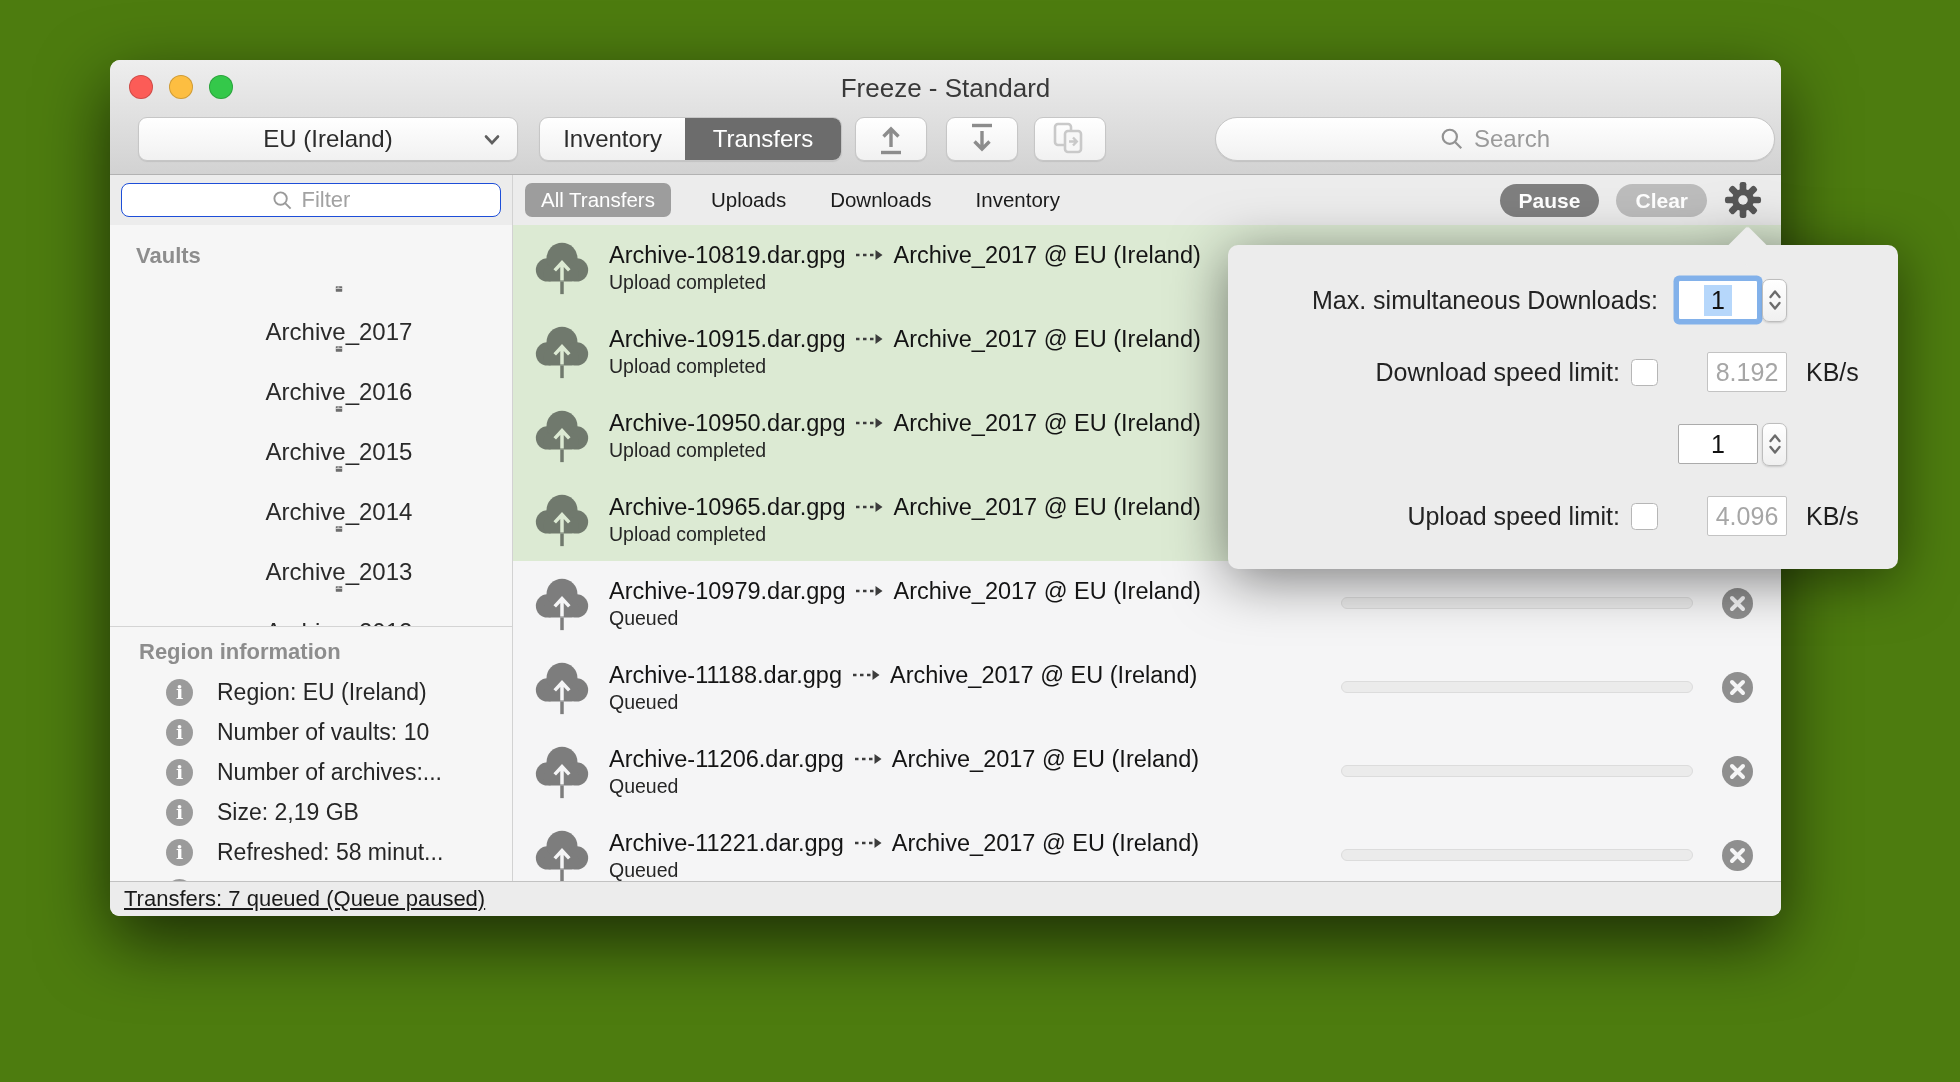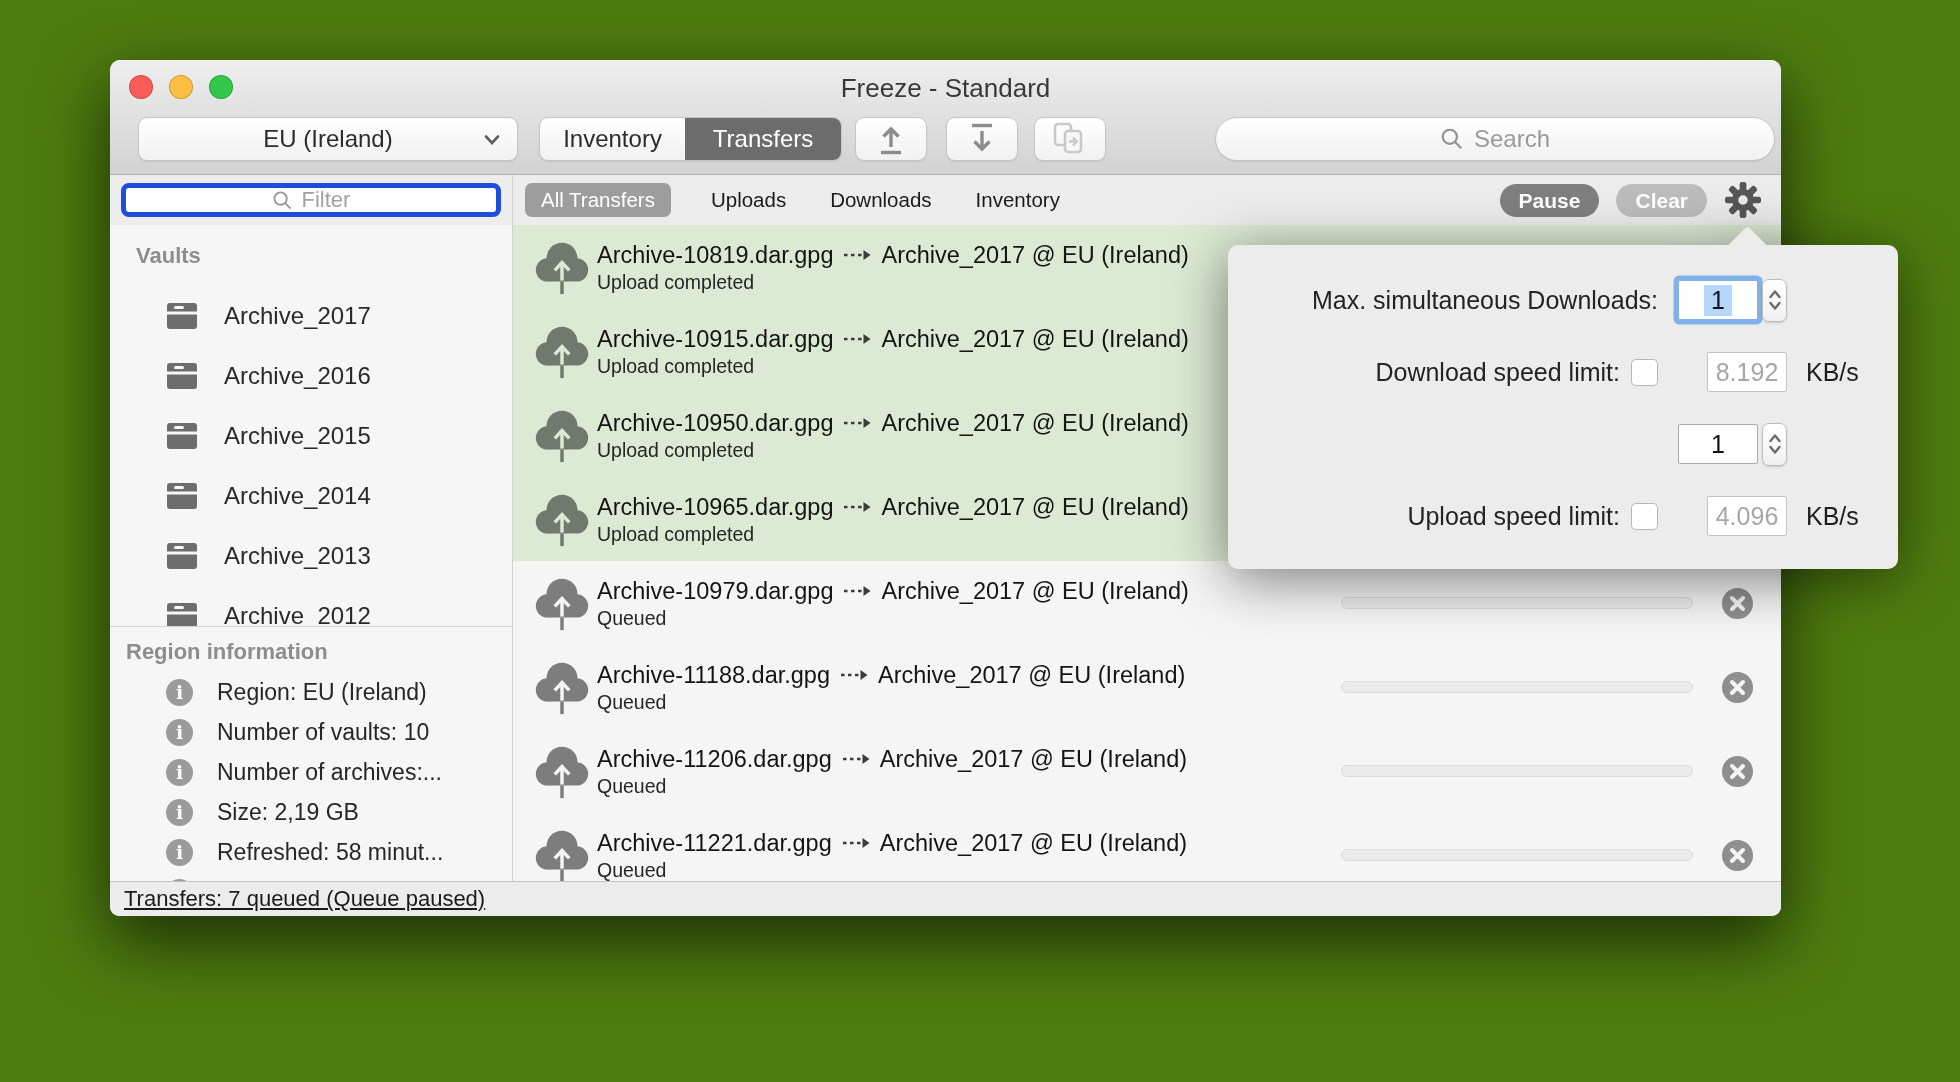--- a/index.html
+++ b/index.html
@@ -29,30 +29,30 @@
   .tb1{left:735px;} .tb2{left:826px;} .tb3{left:914px;}
   .searchfield{left:1095px;width:560px;border-radius:22px;display:flex;align-items:center;justify-content:center;gap:10px;}
   .placeholder{font-size:24px;color:#9a9a9a;}
 
   
   .content{position:absolute;top:115px;left:0;right:0;bottom:35px;overflow:hidden;}
   .sidebar{position:absolute;left:0;top:0;bottom:0;width:402px;background:#f6f6f6;
            border-right:1px solid #d2d2d2;box-sizing:content-box;overflow:hidden;}
   .band{height:50px;background:#ececec;display:flex;align-items:center;}
   .sb-band{justify-content:center;}
-  .filterfield{width:380px;height:34px;background:#fff;border:5px solid #1d4ed8;border-radius:8px;
+  .filterfield{width:380px;height:34px;background:#fff;border:1px solid #1d4ed8;border-radius:8px;
                display:flex;align-items:center;justify-content:center;gap:9px;box-sizing:border-box;}
   .filterfield .placeholder{font-size:22px;color:#a2a2a2;}
   .sb-header{position:absolute;font-size:22px;font-weight:bold;color:#8d8d8d;}
   .vaults-h{top:68px;left:26px;}
   .vault-list{position:absolute;top:111px;left:0;right:0;height:340px;overflow:hidden;}
-  .vault-item{height:60px;display:flex;align-items:center;padding-left:56px;gap:26px;}
+  .vault-item{height:60px;display:flex;align-items:center;padding-left:56px;gap:26px;flex-direction:column;}
   .vault-label{font-size:24px;color:#2a2a2a;}
   .sb-divider{position:absolute;top:451px;left:0;right:0;height:1px;background:#d4d4d4;}
-  .region-h{top:464px;left:16px;}
+  .region-h{top:464px;left:29px;}
   .info-list{position:absolute;top:497px;left:0;right:0;bottom:0;overflow:hidden;}
   .info-item{height:40px;display:flex;align-items:center;padding-left:56px;gap:24px;}
   .info-icon{width:27px;height:27px;border-radius:50%;background:#9b9b9b;color:#fff;font-size:19px;font-weight:bold;
              display:flex;align-items:center;justify-content:center;flex:none;font-family:"DejaVu Serif","Liberation Serif",serif;}
   .info-label{font-size:23px;color:#262626;white-space:nowrap;}
 
   .main{position:absolute;left:403px;right:0;top:0;bottom:0;background:#f5f5f6;overflow:hidden;}
   .m-band{padding-left:12px;}
   .tabs{display:flex;align-items:center;}
   .tab{margin-right:44px;font-size:20.5px;color:#1b1b1b;cursor:default;}
@@ -62,21 +62,21 @@
   .pause{background:#7f7f7f;} .clear{background:#bcbcbc;}
 
   .rows{position:absolute;top:50px;left:0;right:0;bottom:0;overflow:hidden;}
   .t-row{height:84px;display:flex;align-items:center;padding-left:18px;box-sizing:border-box;}
   .t-row.completed{background:#dcead3;}
   .cloud{flex:none;}
   .cloud-body{fill:#7d7d7d;} .t-row.completed .cloud-body{fill:#70796d;}
   .cloud-arrow-knock{stroke:#f5f5f6;stroke-width:3.6;fill:none;}
   .t-row.completed .cloud-arrow-knock{stroke:#dcead3;}
   .cloud-stem{stroke:#7d7d7d;stroke-width:3.6;fill:none;} .t-row.completed .cloud-stem{stroke:#70796d;}
-  .t-text{margin-left:4px;flex:1;min-width:0;overflow:hidden;white-space:nowrap;}
+  .t-text{margin-left:16px;flex:1;min-width:0;overflow:hidden;white-space:nowrap;}
   .t-name{font-size:23.5px;color:#141414;display:flex;align-items:center;gap:9px;height:30px;}
   .t-name span{white-space:nowrap;}
   .dash-arrow{flex:none;}
   .t-status{font-size:19.5px;color:#262626;margin-top:1px;}
   .t-progress{width:352px;height:12px;border-radius:6px;background:#ebebeb;border:1px solid #dcdcdc;
               flex:none;margin-right:28px;box-sizing:border-box;}
   .cancel{flex:none;margin-right:27px;cursor:default;}
 
   .statusbar{position:absolute;left:0;right:0;bottom:0;height:35px;background:#ececec;border-top:1px solid #c2c2c2;
              border-radius:0 0 9px 9px;display:flex;align-items:center;padding-left:14px;box-sizing:border-box;}

